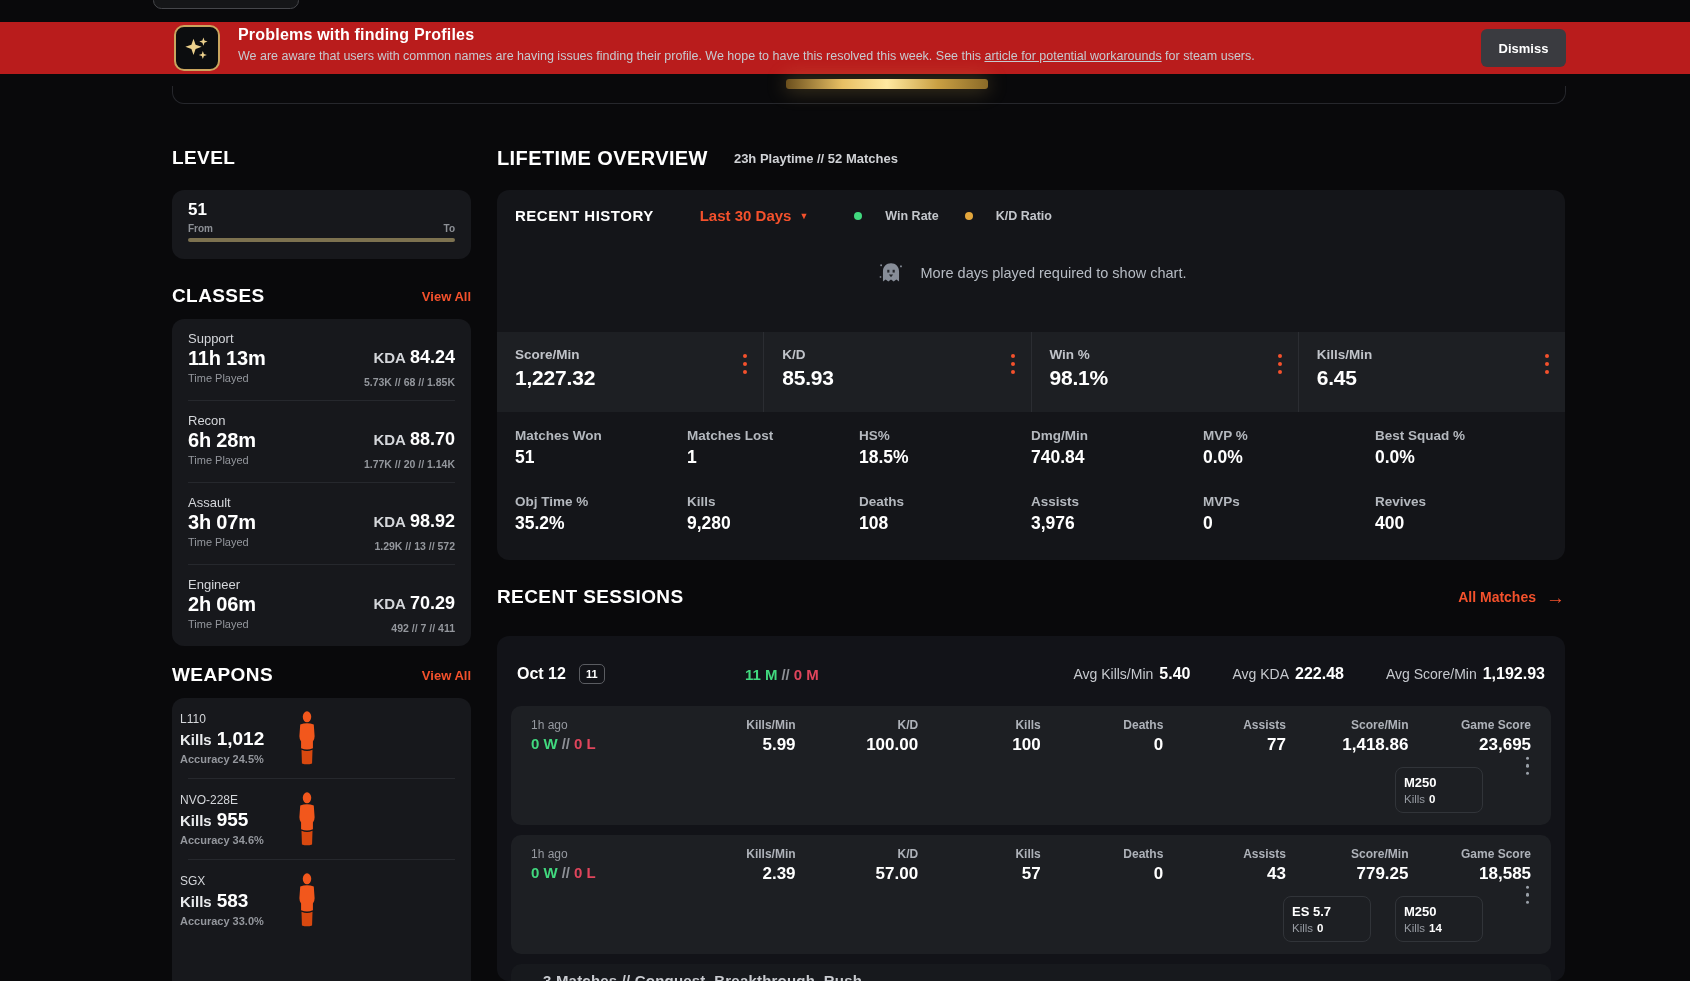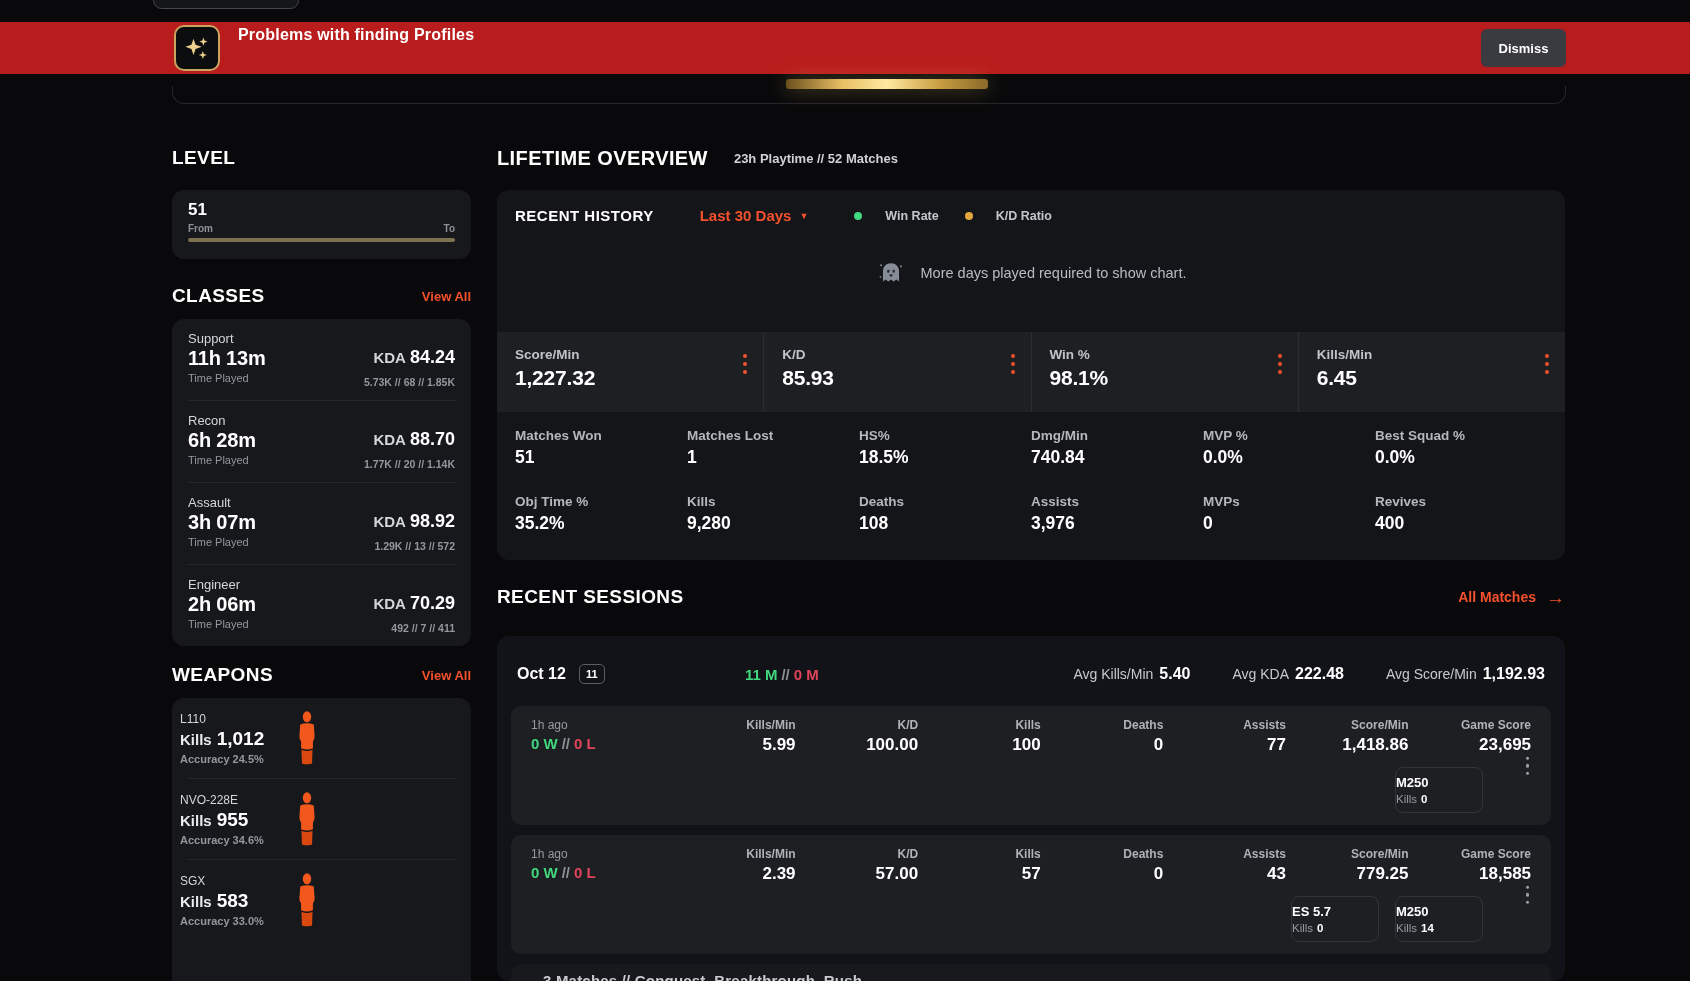--- a/index.html
+++ b/index.html
@@ -107,21 +107,21 @@
   .m-top { display:flex; padding:0 20px; }
   .m-when { width:142px; }
   .m-ago { font-size:12px; color:#969aa1; }
   .m-wl { font-size:15px; font-weight:800; margin-top:3px; }
   .m-stats { flex:1; display:flex; }
   .m-col { flex:1; text-align:right; }
   .m-col .g-label { font-size:12px; color:#aeb2b9; }
   .m-col .g-value { font-size:17px; margin-top:3px; }
   .m-menu { position:absolute; right:22px; top:50%; transform:translateY(-50%); }
   .m-chips { display:flex; justify-content:flex-end; gap:16px; padding-right:68px; margin-top:12px; }
-  .chip { border:1px solid #313439; border-radius:8px; padding:7px 0; min-width:88px; }
+  .chip { border:1px solid #313439; border-radius:8px; padding:7px 8px; min-width:88px;margin-left:8px; }
   .chip-name { font-size:13px; font-weight:800; }
   .chip-kills { font-size:11.5px; color:#969aa1; margin-top:3px; }
   .chip-kills b { color:#fff; margin-left:4px; }
   .group-card { background:#17191d; border-radius:10px; margin-top:10px; padding-top:8px; }
   .group-label { padding-left:32px; font-size:15px; font-weight:800; color:#caccd1; letter-spacing:.2px; }
   .group-inner { margin-top:7px; background:#1d1f23; border-radius:10px; padding:12px 20px 40px; }
   svg { display:block; }
 </style>
 </head>
 <body>
@@ -131,20 +131,21 @@
 <div class="banner">
   <div class="banner-icon">
     <svg viewBox="0 0 24 24" width="28" height="28">
       <path d="M9 4 L10.8 9.2 L16 11 L10.8 12.8 L9 18 L7.2 12.8 L2 11 L7.2 9.2 Z" fill="#ecd08c"></path>
       <path d="M17.5 3 L18.4 5.6 L21 6.5 L18.4 7.4 L17.5 10 L16.6 7.4 L14 6.5 L16.6 5.6 Z" fill="#ecd08c"></path>
       <path d="M17 14.5 L17.9 17.1 L20.5 18 L17.9 18.9 L17 21.5 L16.1 18.9 L13.5 18 L16.1 17.1 Z" fill="#ecd08c"></path>
     </svg>
   </div>
   <div class="banner-text">
     <div class="banner-title">Problems with finding Profiles</div>
+    <div class="banner-body"><span>We are aware that users with common names are having issues finding their profile. We hope to have this resolved this week. See this </span><a>article for potential workarounds</a><span> for steam users.</span></div>
   </div>
   <button class="dismiss-btn">Dismiss</button>
 </div>
 
 <div class="partial-card"></div>
 <div class="gold-bar"></div>
 
 <div class="head-row" style="left:172px; top:147px; width:299px;">
   <div class="sec-head">LEVEL</div>
 </div>

